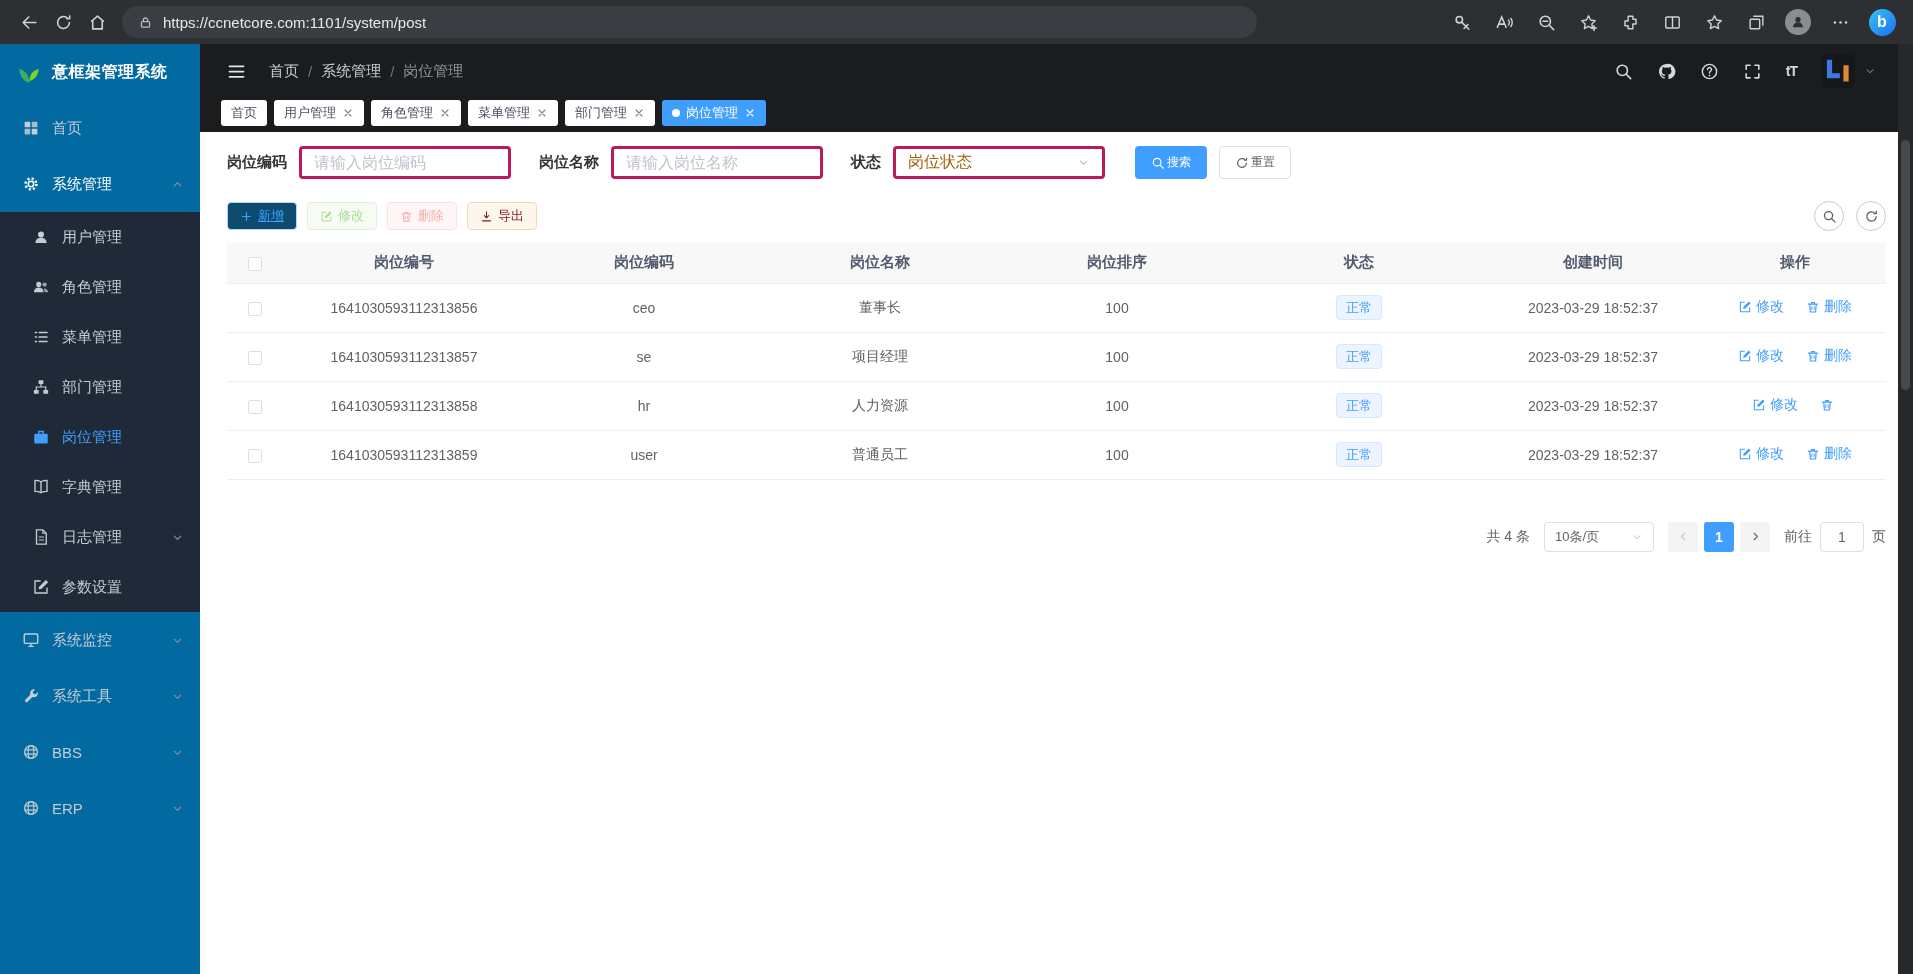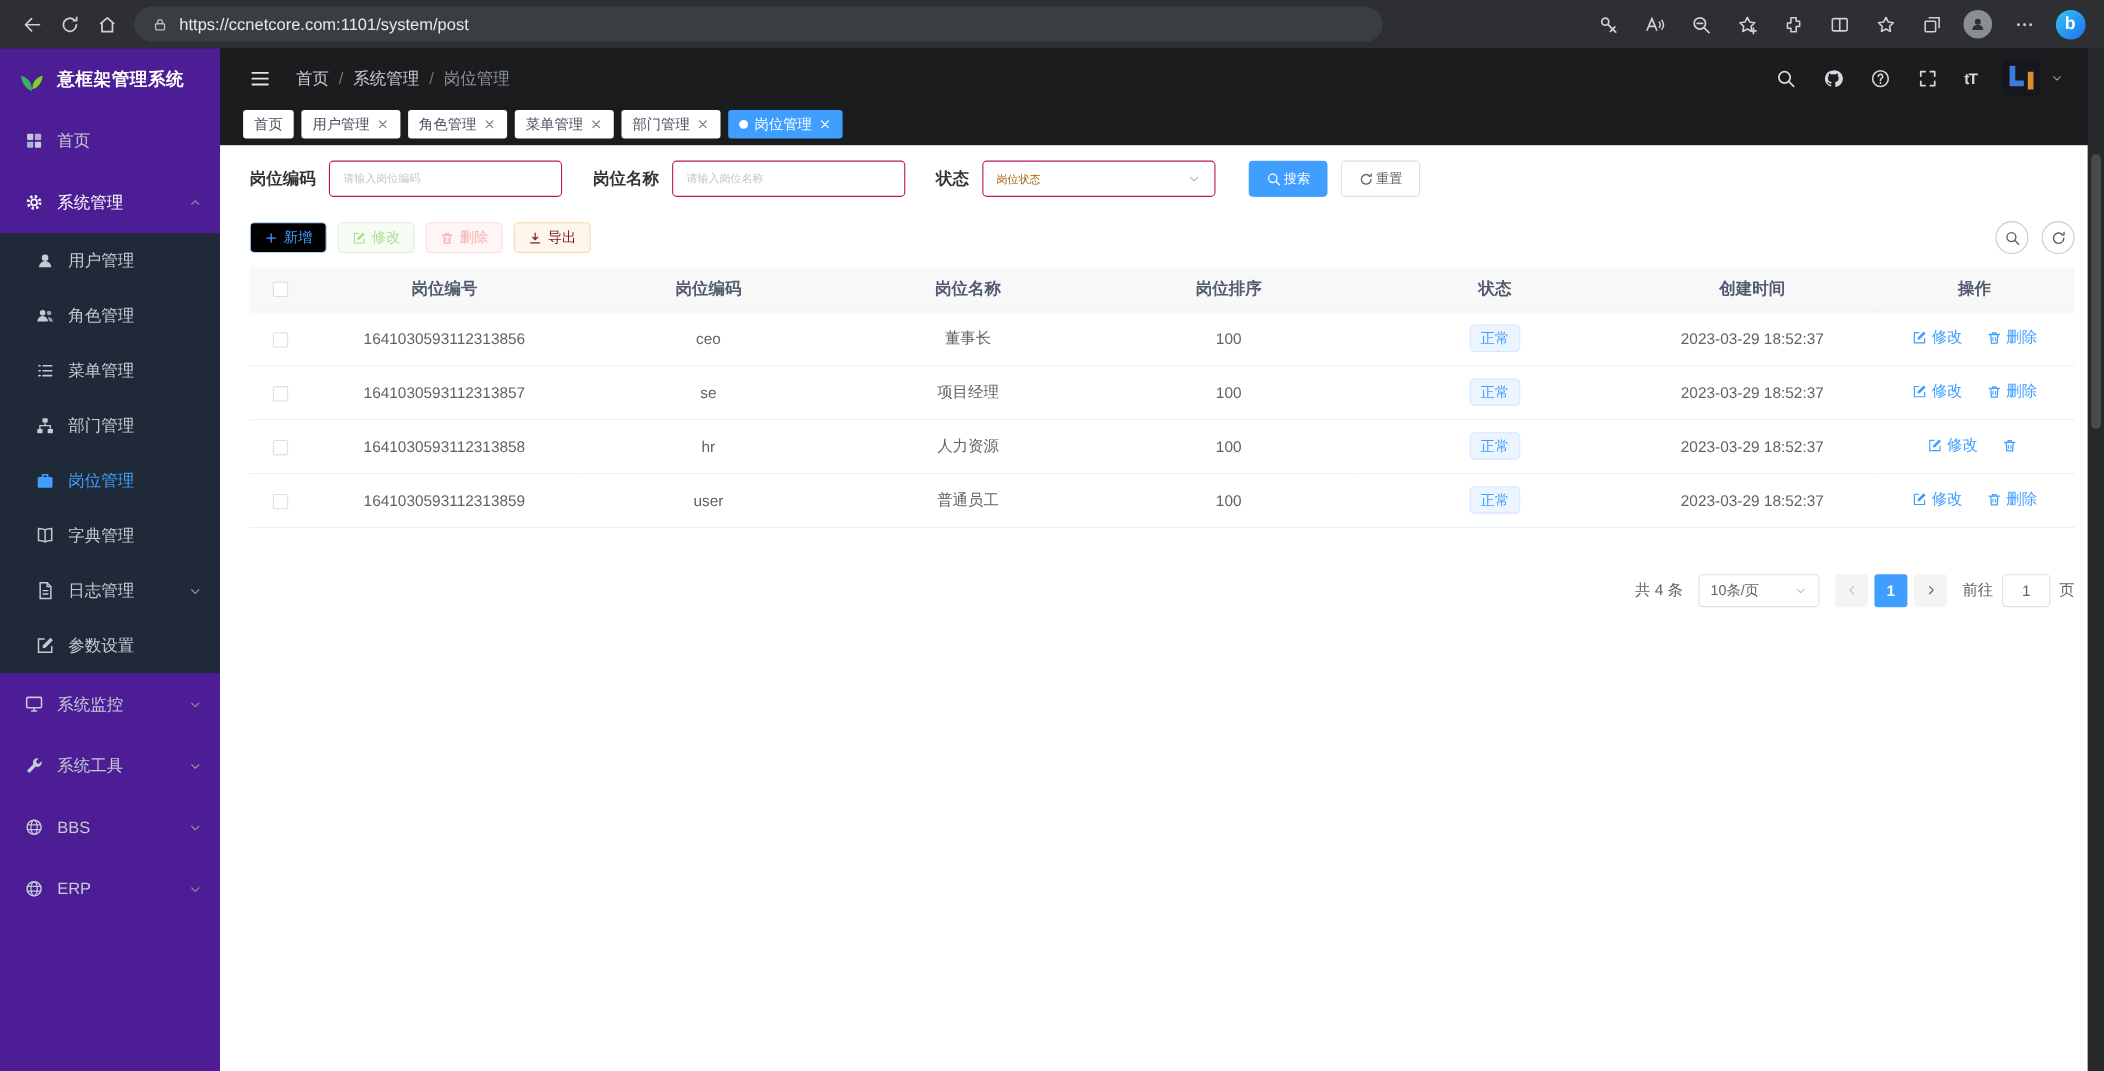--- a/index.html
+++ b/index.html
@@ -17,21 +17,21 @@
   .b-right { margin-left:auto; display:flex; align-items:center; gap:4px; }
   .b-right .b-btn { width:38px; }
   .avatar-circle { width:26px; height:26px; border-radius:50%; background:#8a8d92; color:#2d2f33; display:flex; align-items:center; justify-content:center; }
   .avatar-circle svg { width:16px; height:16px; }
   .bing-badge { width:27px; height:27px; border-radius:50%; background:linear-gradient(135deg,#35c5f1,#1d6ff2); color:#fff; font-weight:bold; font-size:16px; display:flex; align-items:center; justify-content:center; }
 
   
   .app { flex:1; display:flex; min-height:0; }
 
   
-  .sidebar { width:200px; flex:0 0 200px; background:#4c1d95; display:flex; flex-direction:column; }
+  .sidebar { width:200px; flex:0 0 200px; background:#0369a1; display:flex; flex-direction:column; }
   .logo-row { height:56px; flex:0 0 56px; display:flex; align-items:center; padding-left:16px; gap:10px; }
   .logo-row svg { width:26px; height:26px; }
   .logo-title { color:#ffffff; font-size:16px; font-weight:700; letter-spacing:.5px; }
   .menu { flex:1; overflow:hidden; }
   .menu-item { height:56px; display:flex; align-items:center; padding:0 16px 0 22px; gap:12px; color:#c3cbd6; font-size:15px; cursor:pointer; }
   .menu-item svg.mi { width:18px; height:18px; flex:0 0 18px; }
   .menu-item .chev { margin-left:auto; width:13px; height:13px; color:#8a94a3; flex:0 0 13px; }
   .menu-item.parent-open { color:#ffffff; }
   .submenu { background:#1f2937; }
   .submenu .menu-item { height:50px; padding-left:32px; }
@@ -57,35 +57,35 @@
   .tag-chip .x { width:12px; height:12px; color:#7d838c; }
   .tag-chip.active { background:#409eff; color:#fff; }
   .tag-chip.active .x { color:#fff; }
   .tag-dot { width:8px; height:8px; border-radius:50%; background:#fff; }
 
   
   .content { flex:1; background:#ffffff; padding:14px 12px 0 27px; min-height:0; }
 
   .filter-row { display:flex; align-items:center; margin-bottom:22px; }
   .f-label { font-size:15px; font-weight:700; color:#333; margin-right:12px; white-space:nowrap; }
-  .f-input, .f-select { width:212px; height:33px; border:1px solid #be185d; border-radius:4px; padding:0 12px; font-size:10px; color:#606266; background:#fff; }
+  .f-input, .f-select { width:212px; height:33px; border:3px solid #be185d; border-radius:4px; padding:0 12px; font-size:16px; color:#606266; background:#fff; }
   .f-input::placeholder { color:#bfc4cc; }
   .f-select { display:flex; align-items:center; justify-content:space-between; cursor:pointer; }
   .f-select .ph { color:#a16207; }
   .f-select .chev { width:13px; height:13px; color:#b7bcc4; }
   .gap28 { width:28px; flex:0 0 28px; }
   .btn { height:33px; border-radius:4px; padding:0 15px; font-size:12px; display:inline-flex; align-items:center; gap:2px; border:1px solid transparent; cursor:pointer; white-space:nowrap; }
   .btn svg { width:14px; height:14px; }
   .btn-search { background:#409eff; color:#fff; margin-left:30px; }
   .btn-reset { background:#fff; border-color:#dcdfe6; color:#606266; margin-left:12px; }
 
   .toolbar { display:flex; align-items:center; margin-bottom:12px; }
   .mini-btn { height:28px; padding:0 12px; border-radius:4px; font-size:13px; display:inline-flex; align-items:center; gap:5px; border:1px solid; margin-right:10px; cursor:pointer; white-space:nowrap; }
   .mini-btn svg { width:13px; height:13px; }
-  .mb-add { background:#000000; border-color:#b3d8ff; color:#409eff; }
+  .mb-add { background:#0c4a6e; border-color:#b3d8ff; color:#409eff;text-decoration:underline; }
   .mb-edit { background:#f0f9eb; border-color:#c8e6b8; color:#67c23a; opacity:.55; }
   .mb-del { background:#fef0f0; border-color:#fbc4c4; color:#f56c6c; opacity:.55; }
   .mb-export { background:#fdf6ec; border-color:#f5dab1; color:#7f1d1d; }
   .toolbar-right { margin-left:auto; display:flex; gap:12px; }
   .circle-btn { width:30px; height:30px; border-radius:50%; border:1px solid #c9cbd0; background:#fff; color:#5a5e66; display:flex; align-items:center; justify-content:center; cursor:pointer; }
   .circle-btn svg { width:15px; height:15px; }
 
   table.grid { width:100%; border-collapse:collapse; table-layout:fixed; }
   .grid thead th { background:#f8f8f9; height:40px; font-size:15px; color:#515a6e; font-weight:700; text-align:center; border-bottom:1px solid #ebeef5; }
   .grid tbody td { height:49px; text-align:center; font-size:14px; color:#606266; border-bottom:1px solid #ebeef5; white-space:nowrap; }

